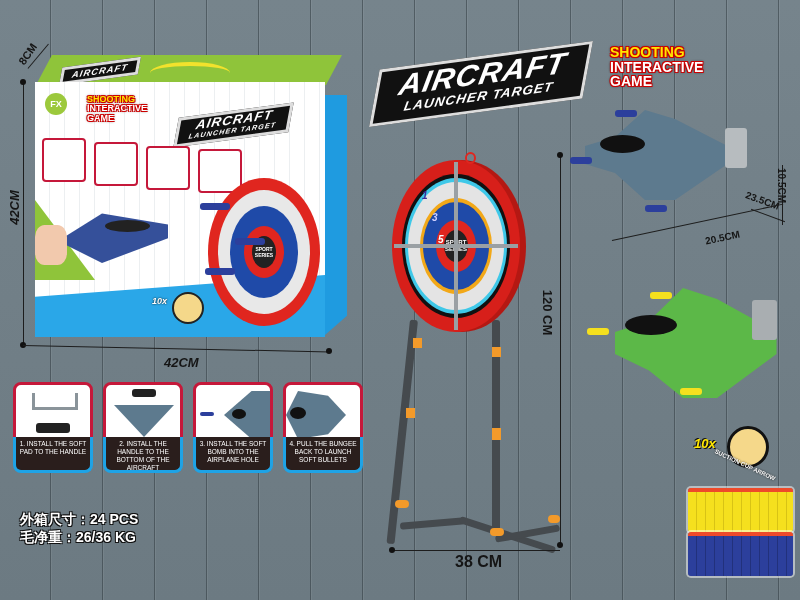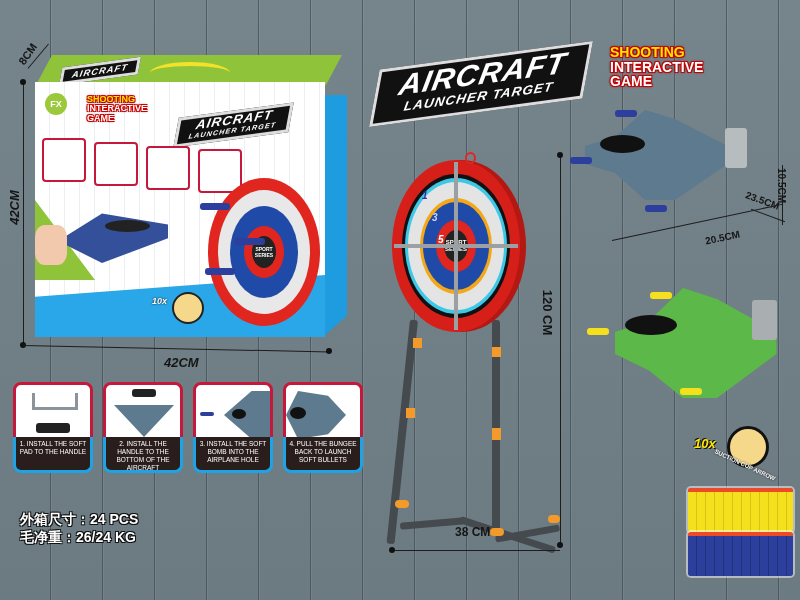--- a/index.html
+++ b/index.html
@@ -132,21 +132,21 @@
     <div class="pic">
       <div class="abs" style="left:0px;top:6px;width:60px;height:48px;background:#5d7a8e;clip-path:polygon(0 50%,20% 0,70% 10%,100% 50%,70% 90%,20% 100%);"></div>
       <div class="abs" style="left:4px;top:22px;width:16px;height:12px;background:#111;border-radius:50%;"></div>
     </div>
     <div class="cap">4. PULL THE BUNGEE BACK TO LAUNCH SOFT BULLETS</div>
   </div>
 </div>
 
 <div class="spec">
   <div><span>外箱尺寸：</span><span>24 PCS</span></div>
-  <div><span>毛净重：</span><span>26/24 KG</span></div>
+  <div><span>毛净重：</span><span>26/36 KG</span></div>
 </div>
 
 <div class="logo-tag" style="left:378px;top:55px;width:200px;height:52px;font-size:30px;line-height:32px;">
   <div>AIRCRAFT</div>
   <div style="font-size:13px;line-height:14px;">LAUNCHER TARGET</div>
 </div>
 
 <div class="shoot" style="left:610px;top:45px;font-size:14px;">
   <span class="y">SHOOTING</span>
   <span>INTERACTIVE</span>
@@ -184,21 +184,21 @@
   <div class="abs" style="left:465px;top:152px;width:7px;height:8px;border:2px solid #e0261f;border-radius:50%;"></div>
 </div>
 
 <div>
   <div class="dimline" style="left:560px;top:155px;width:1px;height:390px;"></div>
   <div class="dot" style="left:557px;top:152px;"></div>
   <div class="dot" style="left:557px;top:542px;"></div>
   <div class="dimtxt" style="left:525px;top:305px;transform:rotate(90deg);font-style:normal;">120 CM</div>
   <div class="dimline" style="left:392px;top:550px;width:168px;height:1px;"></div>
   <div class="dot" style="left:389px;top:547px;"></div>
-  <div class="dimtxt" style="left:455px;top:525px;font-size:12px;font-style:normal;">38 CM</div>
+  <div class="dimtxt" style="left:455px;top:553px;font-size:16px;font-style:normal;">38 CM</div>
 </div>
 
 <div>
   <div class="abs" style="left:585px;top:110px;width:150px;height:90px;background:#5d7a8e;clip-path:polygon(0 40%,20% 30%,40% 0,60% 10%,95% 40%,95% 60%,60% 100%,40% 100%,20% 70%,0 60%);filter:drop-shadow(0 0 2px #fff);"></div>
   <div class="abs" style="left:600px;top:135px;width:45px;height:18px;background:#111;border-radius:50%;"></div>
   <div class="abs" style="left:725px;top:128px;width:22px;height:40px;background:#b7bcbf;border-radius:3px;"></div>
   <div class="dart" style="left:570px;top:157px;width:22px;background:#2c3f9c;"></div>
   <div class="dart" style="left:615px;top:110px;width:22px;background:#2c3f9c;"></div>
   <div class="dart" style="left:645px;top:205px;width:22px;background:#2c3f9c;"></div>
 </div>

